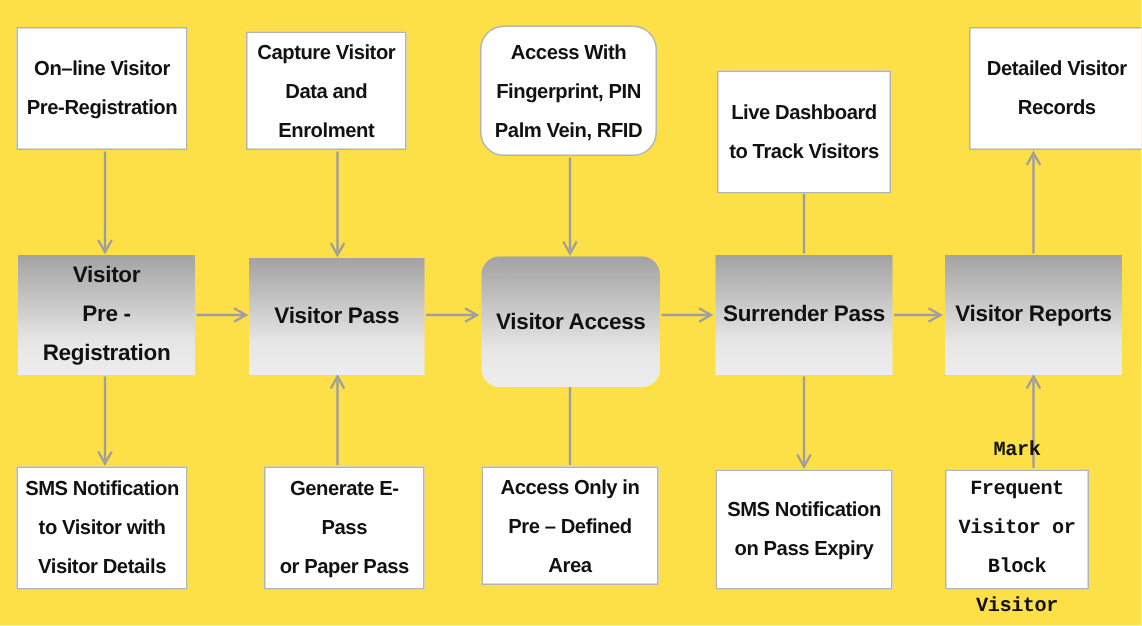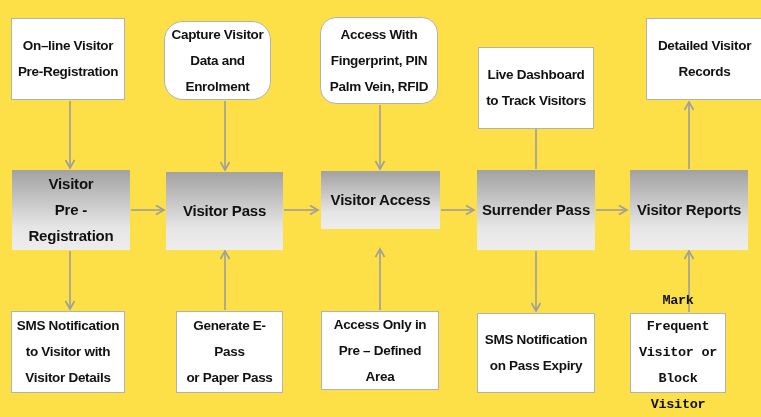--- a/index.html
+++ b/index.html
@@ -109,21 +109,21 @@
     <g>
       <line x1="596" y1="210" x2="625" y2="210"></line>
         <polyline points="619,205.5 627,210 619,214.5"></polyline>
     </g>
   </svg>
 
   <div class="node white-node" style="left:11px; top:18px; width:114px; height:82px;">
     <div class="label">On–line Visitor
 Pre-Registration</div>
   </div>
-  <div class="node white-node" style="left:164px; top:21px; width:107px; height:79px;border-radius:19px;">
+  <div class="node white-node" style="left:164px; top:21px; width:107px; height:79px;">
     <div class="label">Capture Visitor
 Data and
 Enrolment</div>
   </div>
   <div class="node white-node" style="left:320px; top:17px; width:118px; height:87px;border-radius:16px;">
     <div class="label">Access With
 Fingerprint, PIN
 Palm Vein, RFID</div>
   </div>
   <div class="node white-node" style="left:478px; top:18px; width:116px; height:82px;margin-top:29px;">
@@ -136,21 +136,21 @@
   </div>
 
   <div class="node grad-node" style="left:12px; top:170px; width:118px; height:80px;">
     <div class="label">Visitor
 Pre -
 Registration</div>
   </div>
   <div class="node grad-node" style="left:166px; top:172px; width:117px; height:78px;">
     <div class="label">Visitor Pass</div>
   </div>
-  <div class="node grad-node" style="left:321px; top:171px; width:119px; height:58px;">
+  <div class="node grad-node" style="left:321px; top:171px; width:119px; height:87px;border-radius:12px;">
     <div class="label">Visitor Access</div>
   </div>
   <div class="node grad-node" style="left:477px; top:170px; width:118px; height:80px;">
     <div class="label">Surrender Pass</div>
   </div>
   <div class="node grad-node" style="left:630px; top:170px; width:118px; height:80px;">
     <div class="label">Visitor Reports</div>
   </div>
 
   <div class="node white-node" style="left:11px; top:311px; width:114px; height:82px;">

